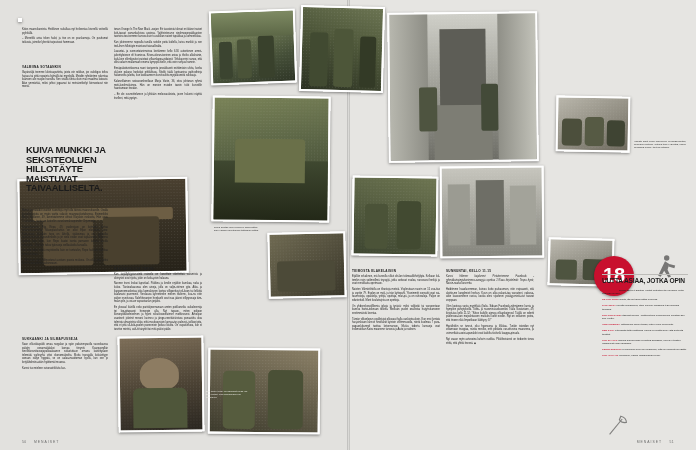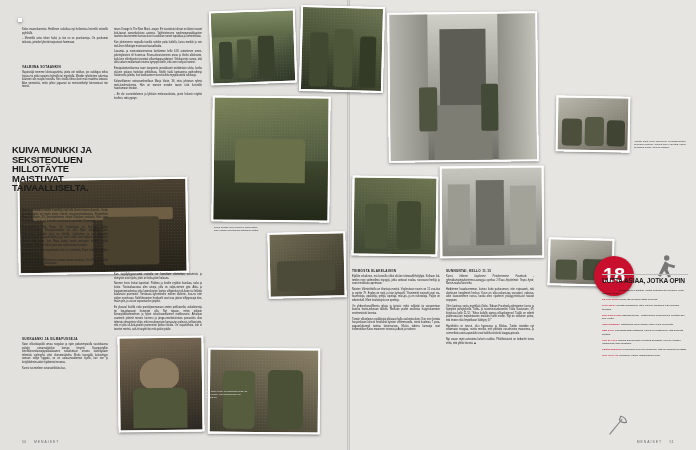--- a/index.html
+++ b/index.html
@@ -152,21 +152,21 @@
     <p>Kiitos maanvikareista. Heikkinen sukalkaa nyt heilsentaa kirveellä veitsellä pryhkällä.</p>
     <p>– Mieretkki arisa teken halot, ja tise on se puuskamoja. On puuttumat toikuuta, joinnikel ylentäi tarjoatuvat hommaan.</p>
   </div>
   <div class="col" style="left:22px;top:62px;width:86px;">
     <div class="sub">VALMIINA SOTAANKIN</div>
   </div>
   <div class="col tiny" style="left:22px;top:71px;width:86px;">
     <p>Illupärväljä teemme lukistaupatteita, joista ote roikkan, jos valokigus toltva hajuua tai pittä nopainta kylmällä tai myrskyllä. Meiditn ryhnkintme rakentaa kaunsen aile nuojan harvalta. Sen sisällä tuntuu kuin muu maailma katoaisi. Alan ymmärtää, miksi johtoi jogaanat tai metsäretkeilyt kiinnostavat niin monia.</p>
   </div>
 
-  <div class="col" style="left:12px;top:145px;width:92px;">
+  <div class="col" style="left:26px;top:145px;width:92px;">
     <div class="bighead">KUIVA MUNKKI JA SEKSITEOLUEN HILLOTÄYTE MAISTUVAT TAIVAALLISELTA.</div>
   </div>
 
   <div class="col tiny" style="left:22px;top:209px;width:86px;">
     <p>Metsä ja erätaidot ovatkin suosittuja eryt tulla täessa maaseukuvolle. Osalla kursoleilasijota on myös vartta saluule maanpuolustuksessa. Esimerkiksi Merja Nakanen, 49, äventoiutemme ohivat Karjalois evalasita, Hän asuu Tuussiassa, teurtu on koteeltin varuskumakaupuindin Chjurmartu.</p>
     <p>Kajaanilaineen Eija Repo, 49, puolestaan on kolmatta kertaa maanrahaverrella. Maanpaochuttus on ollut Eljan elämässä aina: Katnuunan Voirdkön tupa on lähellä, siakosmaa ja on- appaulka tyrvekemelevät suparuttinoidis ja jiri sielä esäkn ovat tapa-kunnä. Nuorena tyttöinä käsi rärisi, kun Repo kaatoi isonta pamasen kalleita uusilla arkukyllä. – Nyt tain tukuu työvuorja welilaakoika kanaalla.</p>
     <p>Isa esta tulint, miltä erupistiselta kuin se tuntuiukin, Repo haluaisi vaillittaa joten-kin lisää.</p>
     <p>– Minua on aina kiiltnostanut austuen passia mukana. On ollut, että tottisi kiinnos-taa jälmat aiaksinnaani.</p>
   </div>
 

